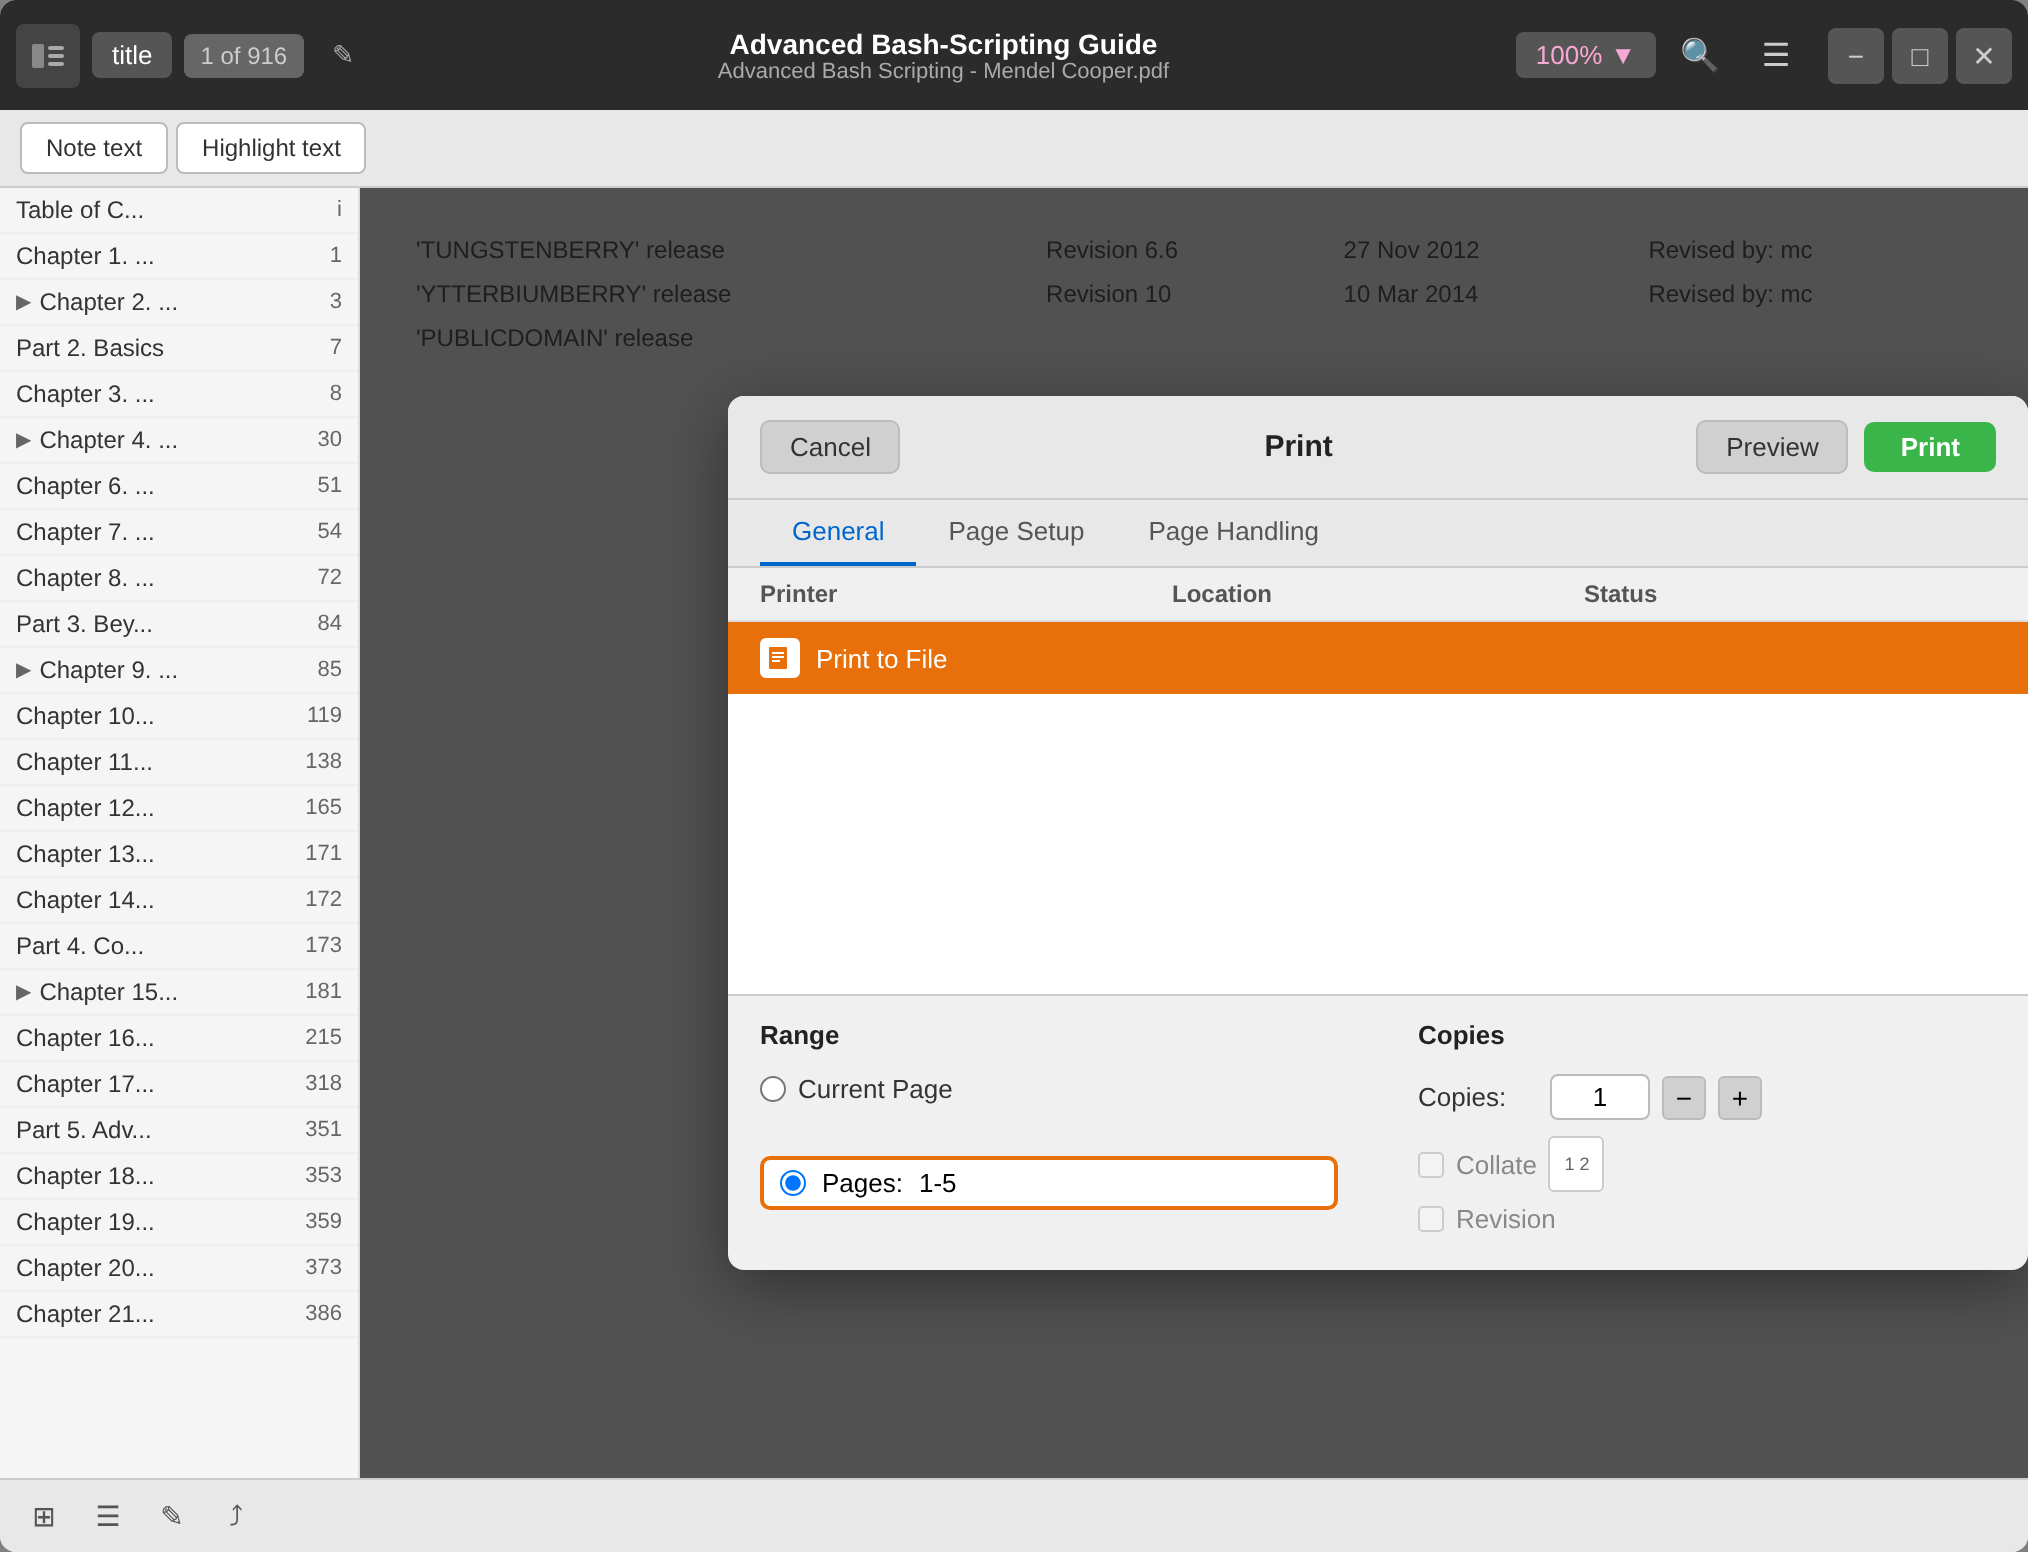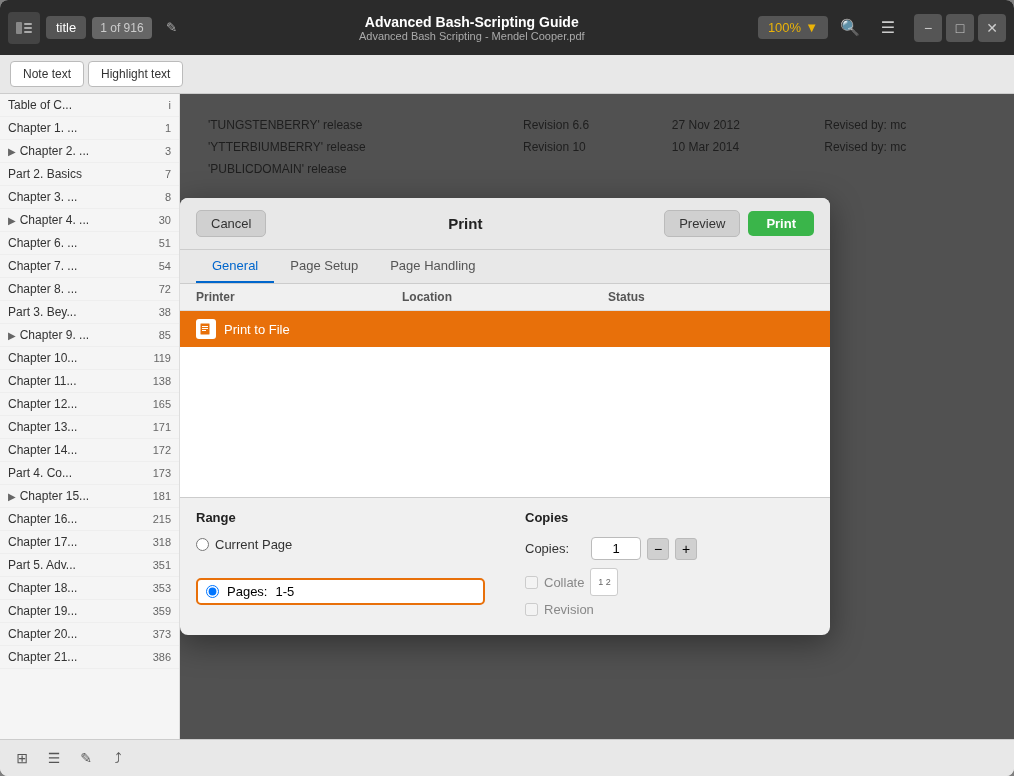--- a/index.html
+++ b/index.html
@@ -101,21 +101,21 @@
     .title-bar-right {
       display: flex;
       align-items: center;
       gap: 6px;
     }
 
     .zoom-btn {
       background: #555;
       border: none;
       border-radius: 4px;
-      color: #eab308;
+      color: #f9a8d4;
       padding: 4px 10px;
       cursor: pointer;
       display: flex;
       align-items: flex-end;
       gap: 4px;
       font-size: 13px;
     }
 
     .icon-btn {
       width: 32px;
@@ -272,21 +272,21 @@
     
     .overlay {
       position: absolute;
       top: 0;
       left: 0;
       width: 100%;
       height: 100%;
       background: rgba(0,0,0,0.4);
       display: flex;
       align-items: center;
-      justify-content: flex-start;
+      justify-content: flex-end;
       z-index: 100;
     }
 
     .print-dialog {
       background: #f0f0f0;
       border-radius: 8px;
       width: 650px;
       box-shadow: 0 8px 32px rgba(0,0,0,0.4);
       overflow: hidden;
     }
@@ -630,21 +630,21 @@
       <div class="sidebar-item">
         <span class="label">Chapter 7. ...</span>
         <span class="page-num">54</span>
       </div>
       <div class="sidebar-item">
         <span class="label">Chapter 8. ...</span>
         <span class="page-num">72</span>
       </div>
       <div class="sidebar-item">
         <span class="label">Part 3. Bey...</span>
-        <span class="page-num">38</span>
+        <span class="page-num">84</span>
       </div>
       <div class="sidebar-item">
         <span class="arrow">▶</span>
         <span class="label">Chapter 9. ...</span>
         <span class="page-num">85</span>
       </div>
       <div class="sidebar-item">
         <span class="label">Chapter 10...</span>
         <span class="page-num">119</span>
       </div>

